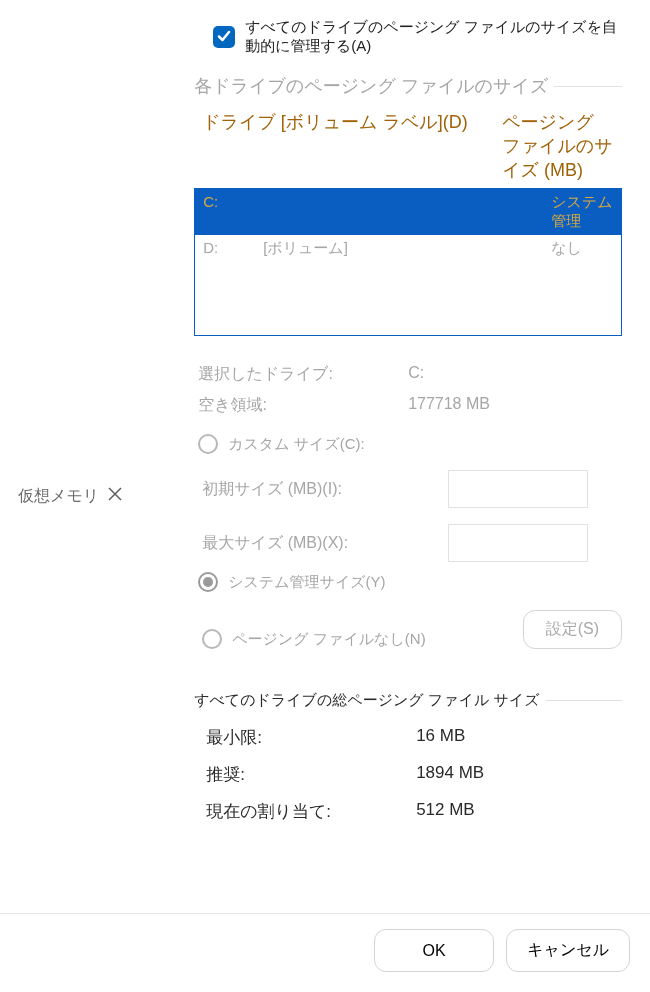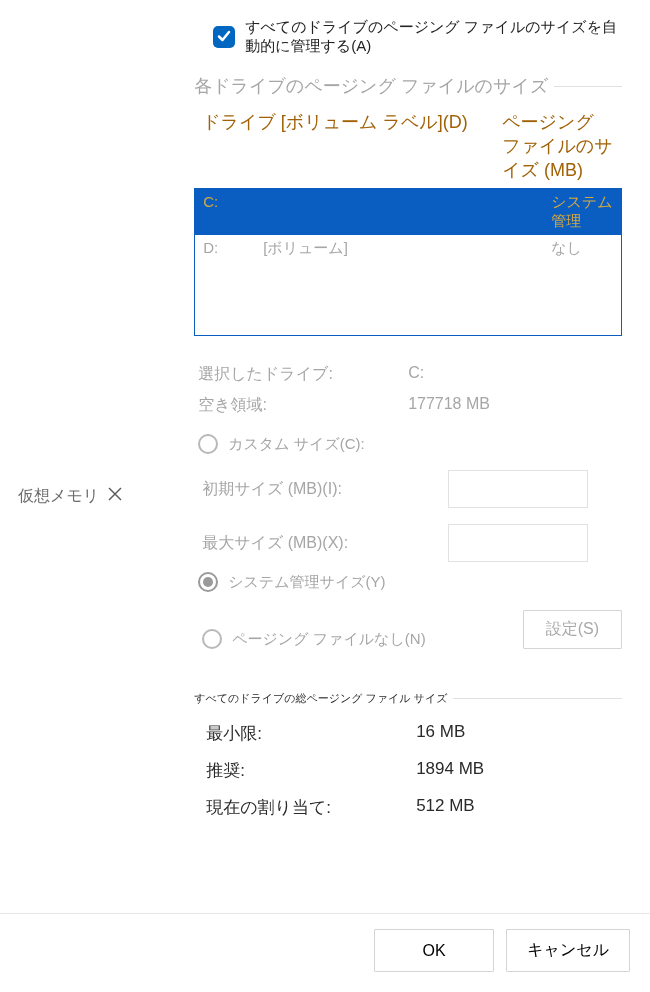--- a/index.html
+++ b/index.html
@@ -174,33 +174,33 @@
     .radio-set-row {
       display: flex;
       justify-content: space-between;
       align-items: flex-end;
       margin-top: 18px;
       padding-left: 4px;
     }
     .btn {
       border: 1px solid #d4d4d4;
       background: #fff;
-      border-radius: 1px;
+      border-radius: 12px;
       padding: 8px 22px;
       font-size: 16px;
       color: #5a5a5a;
       font-family: inherit;
       cursor: default;
     }
     .btn.disabled { color: #a8a8a8; }
     .totals-section {
       margin-top: 28px;
     }
     .totals-title {
-      font-size: 11px;
+      font-size: 15px;
       color: #2a2a2a;
       display: flex;
       align-items: center;
       gap: 6px;
       margin-bottom: 16px;
     }
     .totals-title::after {
       content: "";
       flex: 1;
       height: 1px;

